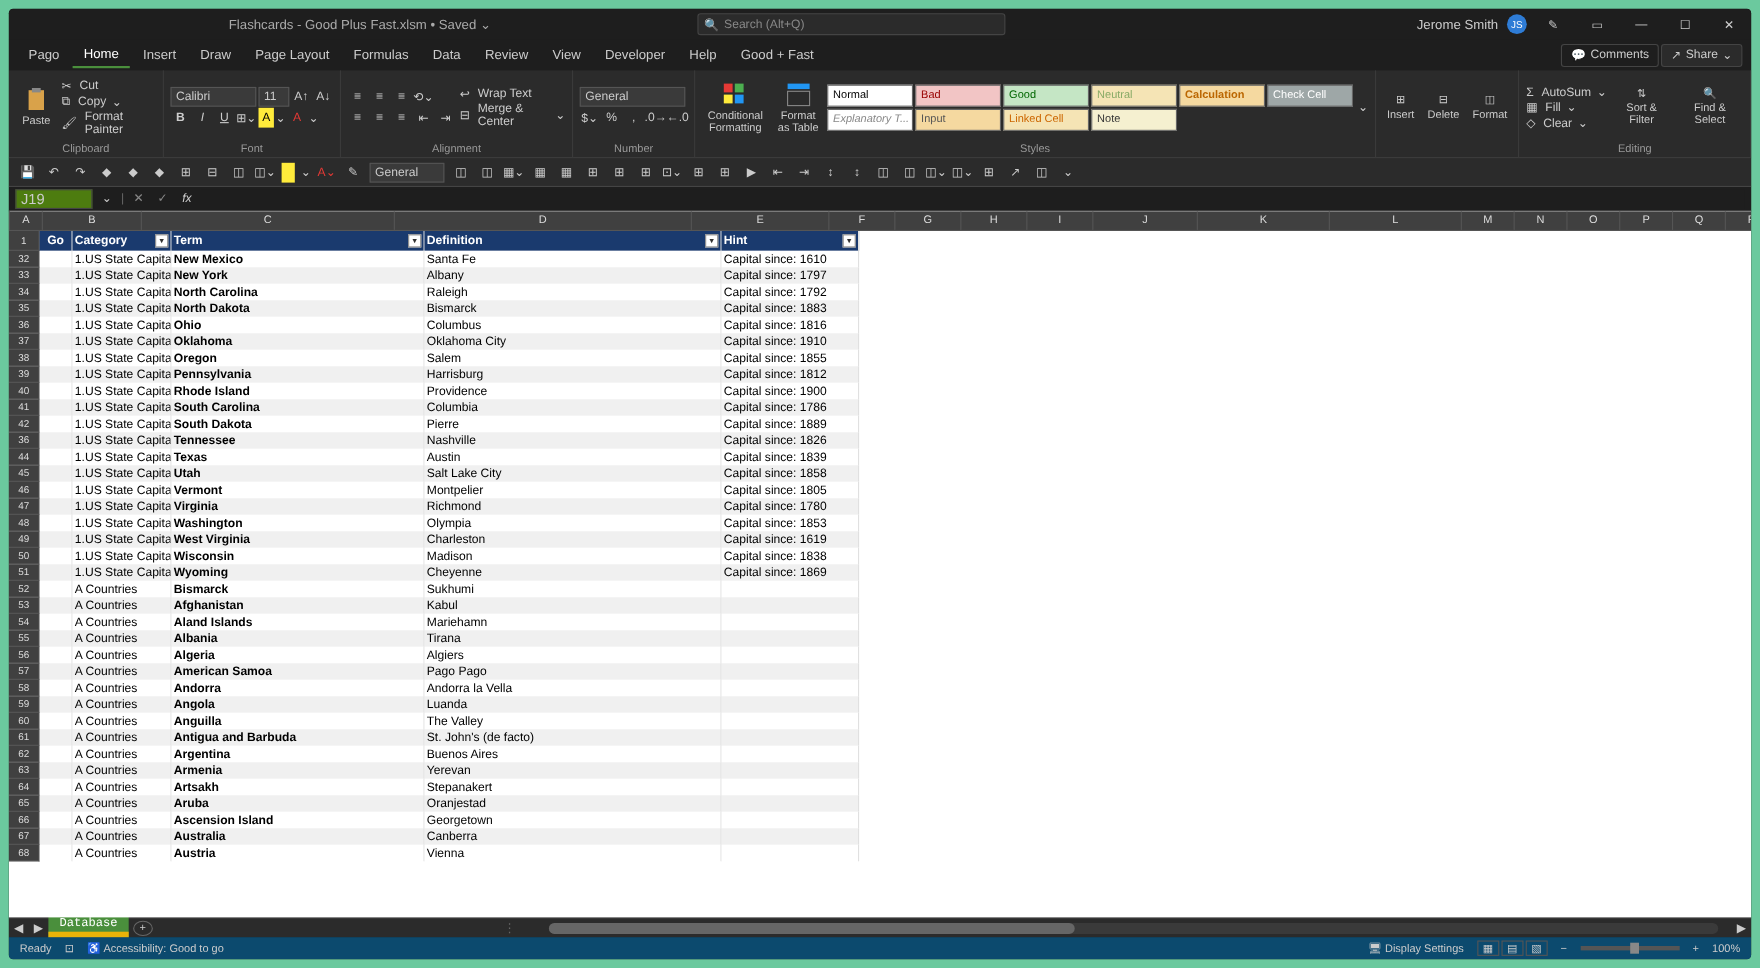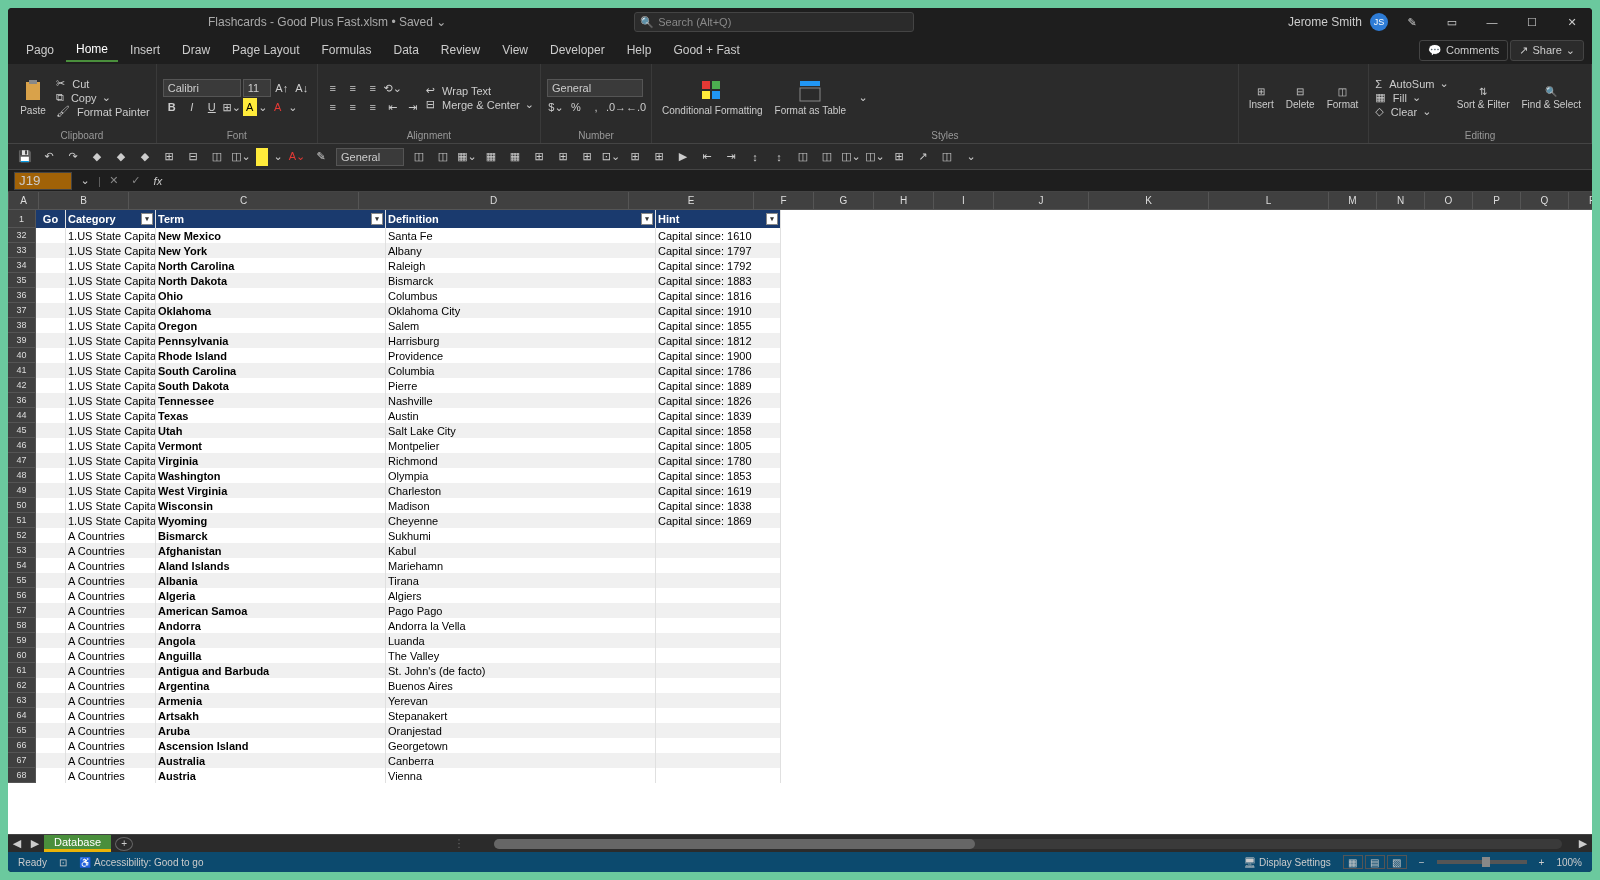--- a/index.html
+++ b/index.html
@@ -51,21 +51,21 @@
 .sw-linked { background: #f5e4b5; color: #c60; }
 .sw-note { background: #f5f0d0; color: #333; }
 
 
 .toolbar2 { height: 26px; background: #2b2b2b; border-bottom: 1px solid #444; display: flex; align-items: center; gap: 6px; padding: 0 8px; color: #ccc; font-size: 11px; }
 .tb-btn { width: 18px; height: 18px; display: flex; align-items: center; justify-content: center; cursor: pointer; }
 .tb-select { background: #3a3a3a; border: 1px solid #555; color: #ccc; height: 18px; font-size: 11px; padding: 0 4px; width: 68px; }
 
 
 .formula-bar { height: 22px; background: #1e1e1e; border-bottom: 1px solid #444; display: flex; align-items: center; gap: 4px; padding: 0 6px; color: #ccc; font-size: 11px; }
-.name-box { background: #a16207; border: 1px solid #444; width: 58px; height: 18px; padding: 0 4px; color: #ccc; }
+.name-box { background: #4d7c0f; border: 1px solid #444; width: 70px; height: 18px; padding: 0 4px; color: #ccc; }
 .fx-input { flex: 1; background: #1e1e1e; border: none; height: 18px; color: #ccc; }
 
 
 .grid-wrap { flex: 1; display: flex; flex-direction: column; background: #fff; overflow: hidden; position: relative; }
 .col-headers { height: 18px; background: #404040; display: flex; color: #ddd; font-size: 10px; border-bottom: 1px solid #555; }
 .corner { width: 28px; background: #404040; border-right: 1px solid #555; }
 .col-h { border-right: 1px solid #555; display: flex; align-items: center; justify-content: center; }
 .grid-body { flex: 1; overflow: auto; position: relative; }
 .row { display: flex; height: 15px; font-size: 11px; }
 .row:nth-child(odd) .cell { background: #f0f0f0; }
@@ -80,21 +80,21 @@
 
 .cA { width: 30px; } .cB { width: 90px; } .cC { width: 230px; } .cD { width: 270px; } .cE { width: 125px; }
 .cF { width: 60px; } .cG { width: 60px; } .cH { width: 60px; } .cI { width: 60px; } .cJ { width: 95px; }
 .cK { width: 120px; } .cL { width: 120px; } .cM { width: 48px; } .cN { width: 48px; } .cO { width: 48px; }
 .cP { width: 48px; } .cQ { width: 48px; } .cR { width: 48px; }
 
 
 .sheet-tabs { height: 18px; background: #2b2b2b; display: flex; align-items: center; color: #ccc; font-size: 11px; border-top: 1px solid #444; }
 .sheet-nav { width: 18px; display: flex; justify-content: center; cursor: pointer; }
 .sheet-tab { padding: 1px 10px; cursor: pointer; }
-.sheet-tab.active { background: #4a8f3c; color: #fff; border-bottom: 4px solid #eab308; }
+.sheet-tab.active { background: #4a8f3c; color: #fff; border-bottom: 7px solid #eab308; font-family: Liberation Mono, monospace; }
 .sheet-add { width: 18px; height: 14px; border: 1px solid #666; border-radius: 50%; display: flex; align-items: center; justify-content: center; margin-left: 4px; font-size: 10px; cursor: pointer; }
 .hscroll { flex: 1; height: 10px; margin: 0 12px 0 30px; background: #3a3a3a; position: relative; border-radius: 5px; }
 .hscroll-thumb { position: absolute; left: 0; width: 45%; height: 100%; background: #666; border-radius: 5px; }
 
 
 .status-bar { height: 20px; background: #0c4a6e; display: flex; align-items: center; color: #ccc; font-size: 10px; padding: 0 10px; gap: 12px; }
 .status-bar .spacer { flex: 1; }
 .view-btns { display: flex; gap: 2px; }
 .view-btn { width: 20px; height: 14px; border: 1px solid #555; display: flex; align-items: center; justify-content: center; cursor: pointer; }
 .zoom-slider { width: 90px; height: 4px; background: #555; position: relative; }
@@ -245,20 +245,32 @@
               <rect x="12" y="12" width="8" height="8" fill="#2196f3"></rect>
             </svg>
           <span>Conditional Formatting</span>
         </div>
         <div class="ribbon-btn ribbon-btn-lg icon-lg">
           <svg viewBox="0 0 24 24">
               <rect x="2" y="2" width="20" height="5" fill="#2196f3"></rect>
               <rect x="2" y="9" width="20" height="13" fill="none" stroke="#888"></rect>
             </svg>
           <span>Format as Table</span>
+        </div>
+        <div class="styles-gallery">
+          <div class="style-swatch sw-normal">Normal</div>
+          <div class="style-swatch sw-bad">Bad</div>
+          <div class="style-swatch sw-good">Good</div>
+          <div class="style-swatch sw-neutral">Neutral</div>
+          <div class="style-swatch sw-calc">Calculation</div>
+          <div class="style-swatch sw-check">Check Cell</div>
+          <div class="style-swatch sw-expl">Explanatory T...</div>
+          <div class="style-swatch sw-input">Input</div>
+          <div class="style-swatch sw-linked">Linked Cell</div>
+          <div class="style-swatch sw-note">Note</div>
         </div>
         <span class="mini-btn">⌄</span>
       </div>
       <div class="group-label">Styles</div>
     </div>
 
     <div class="ribbon-group">
       <div class="group-content">
         <div class="ribbon-btn">
             <span>⊞</span>

